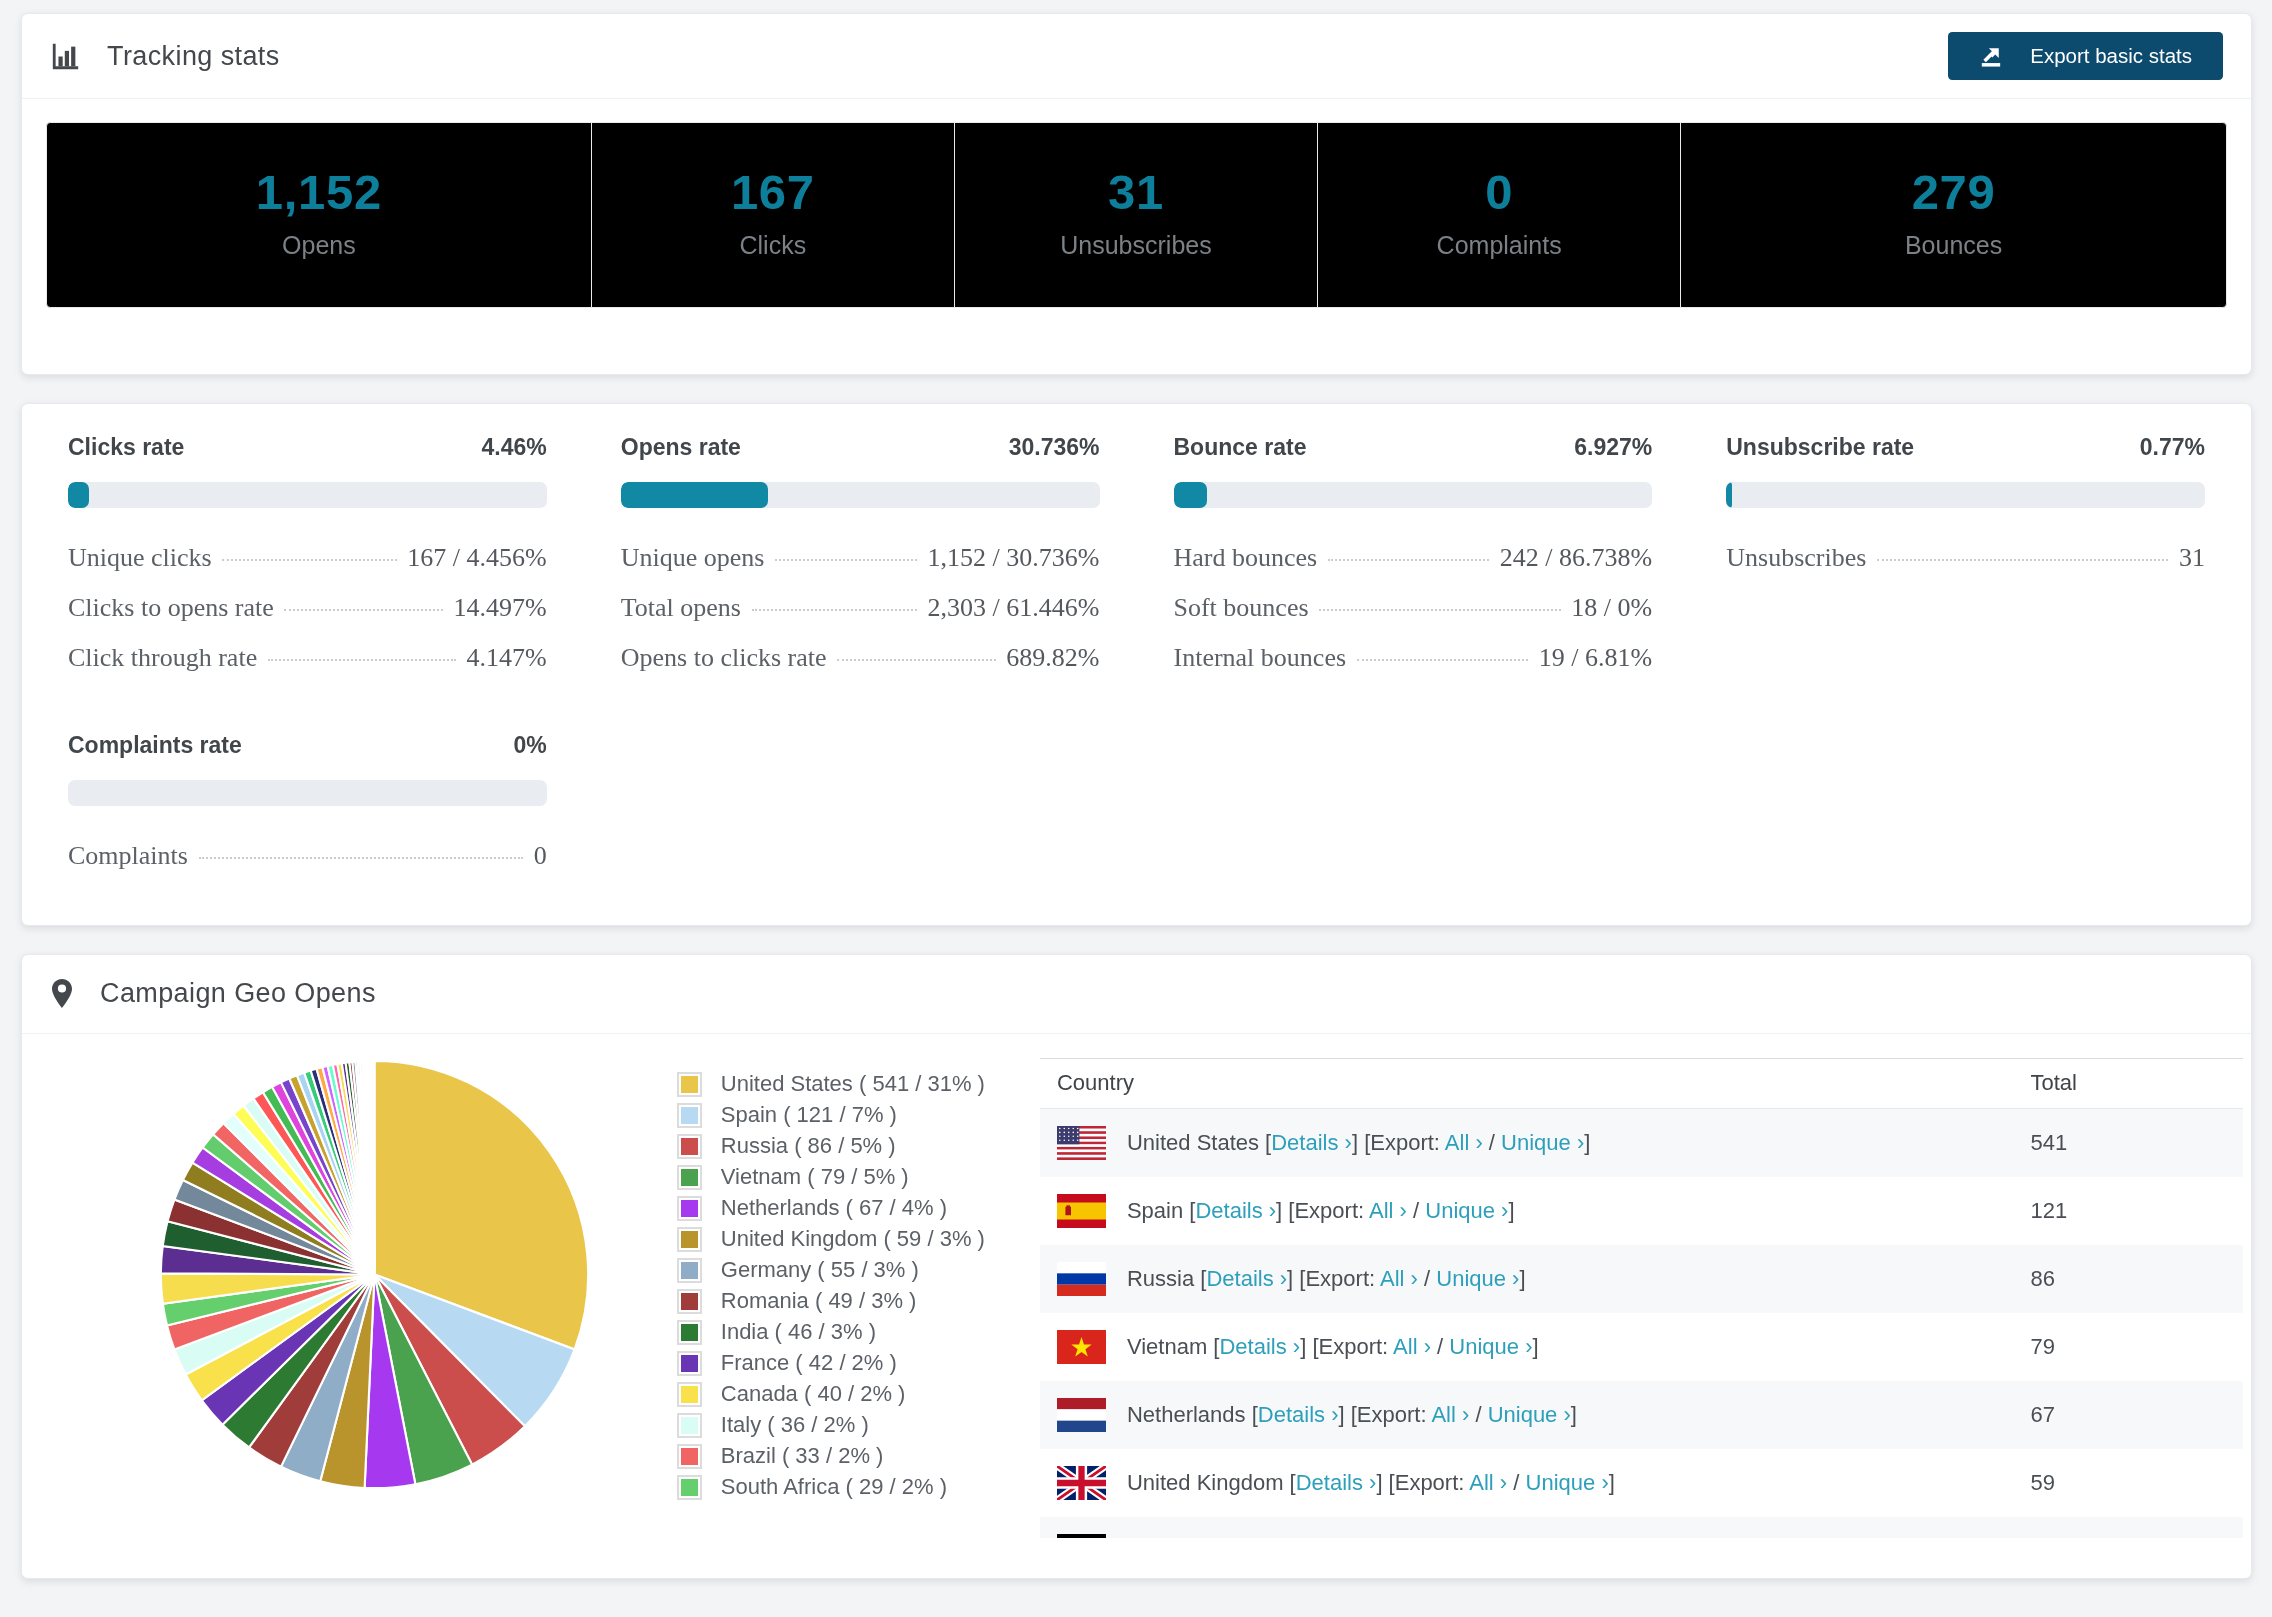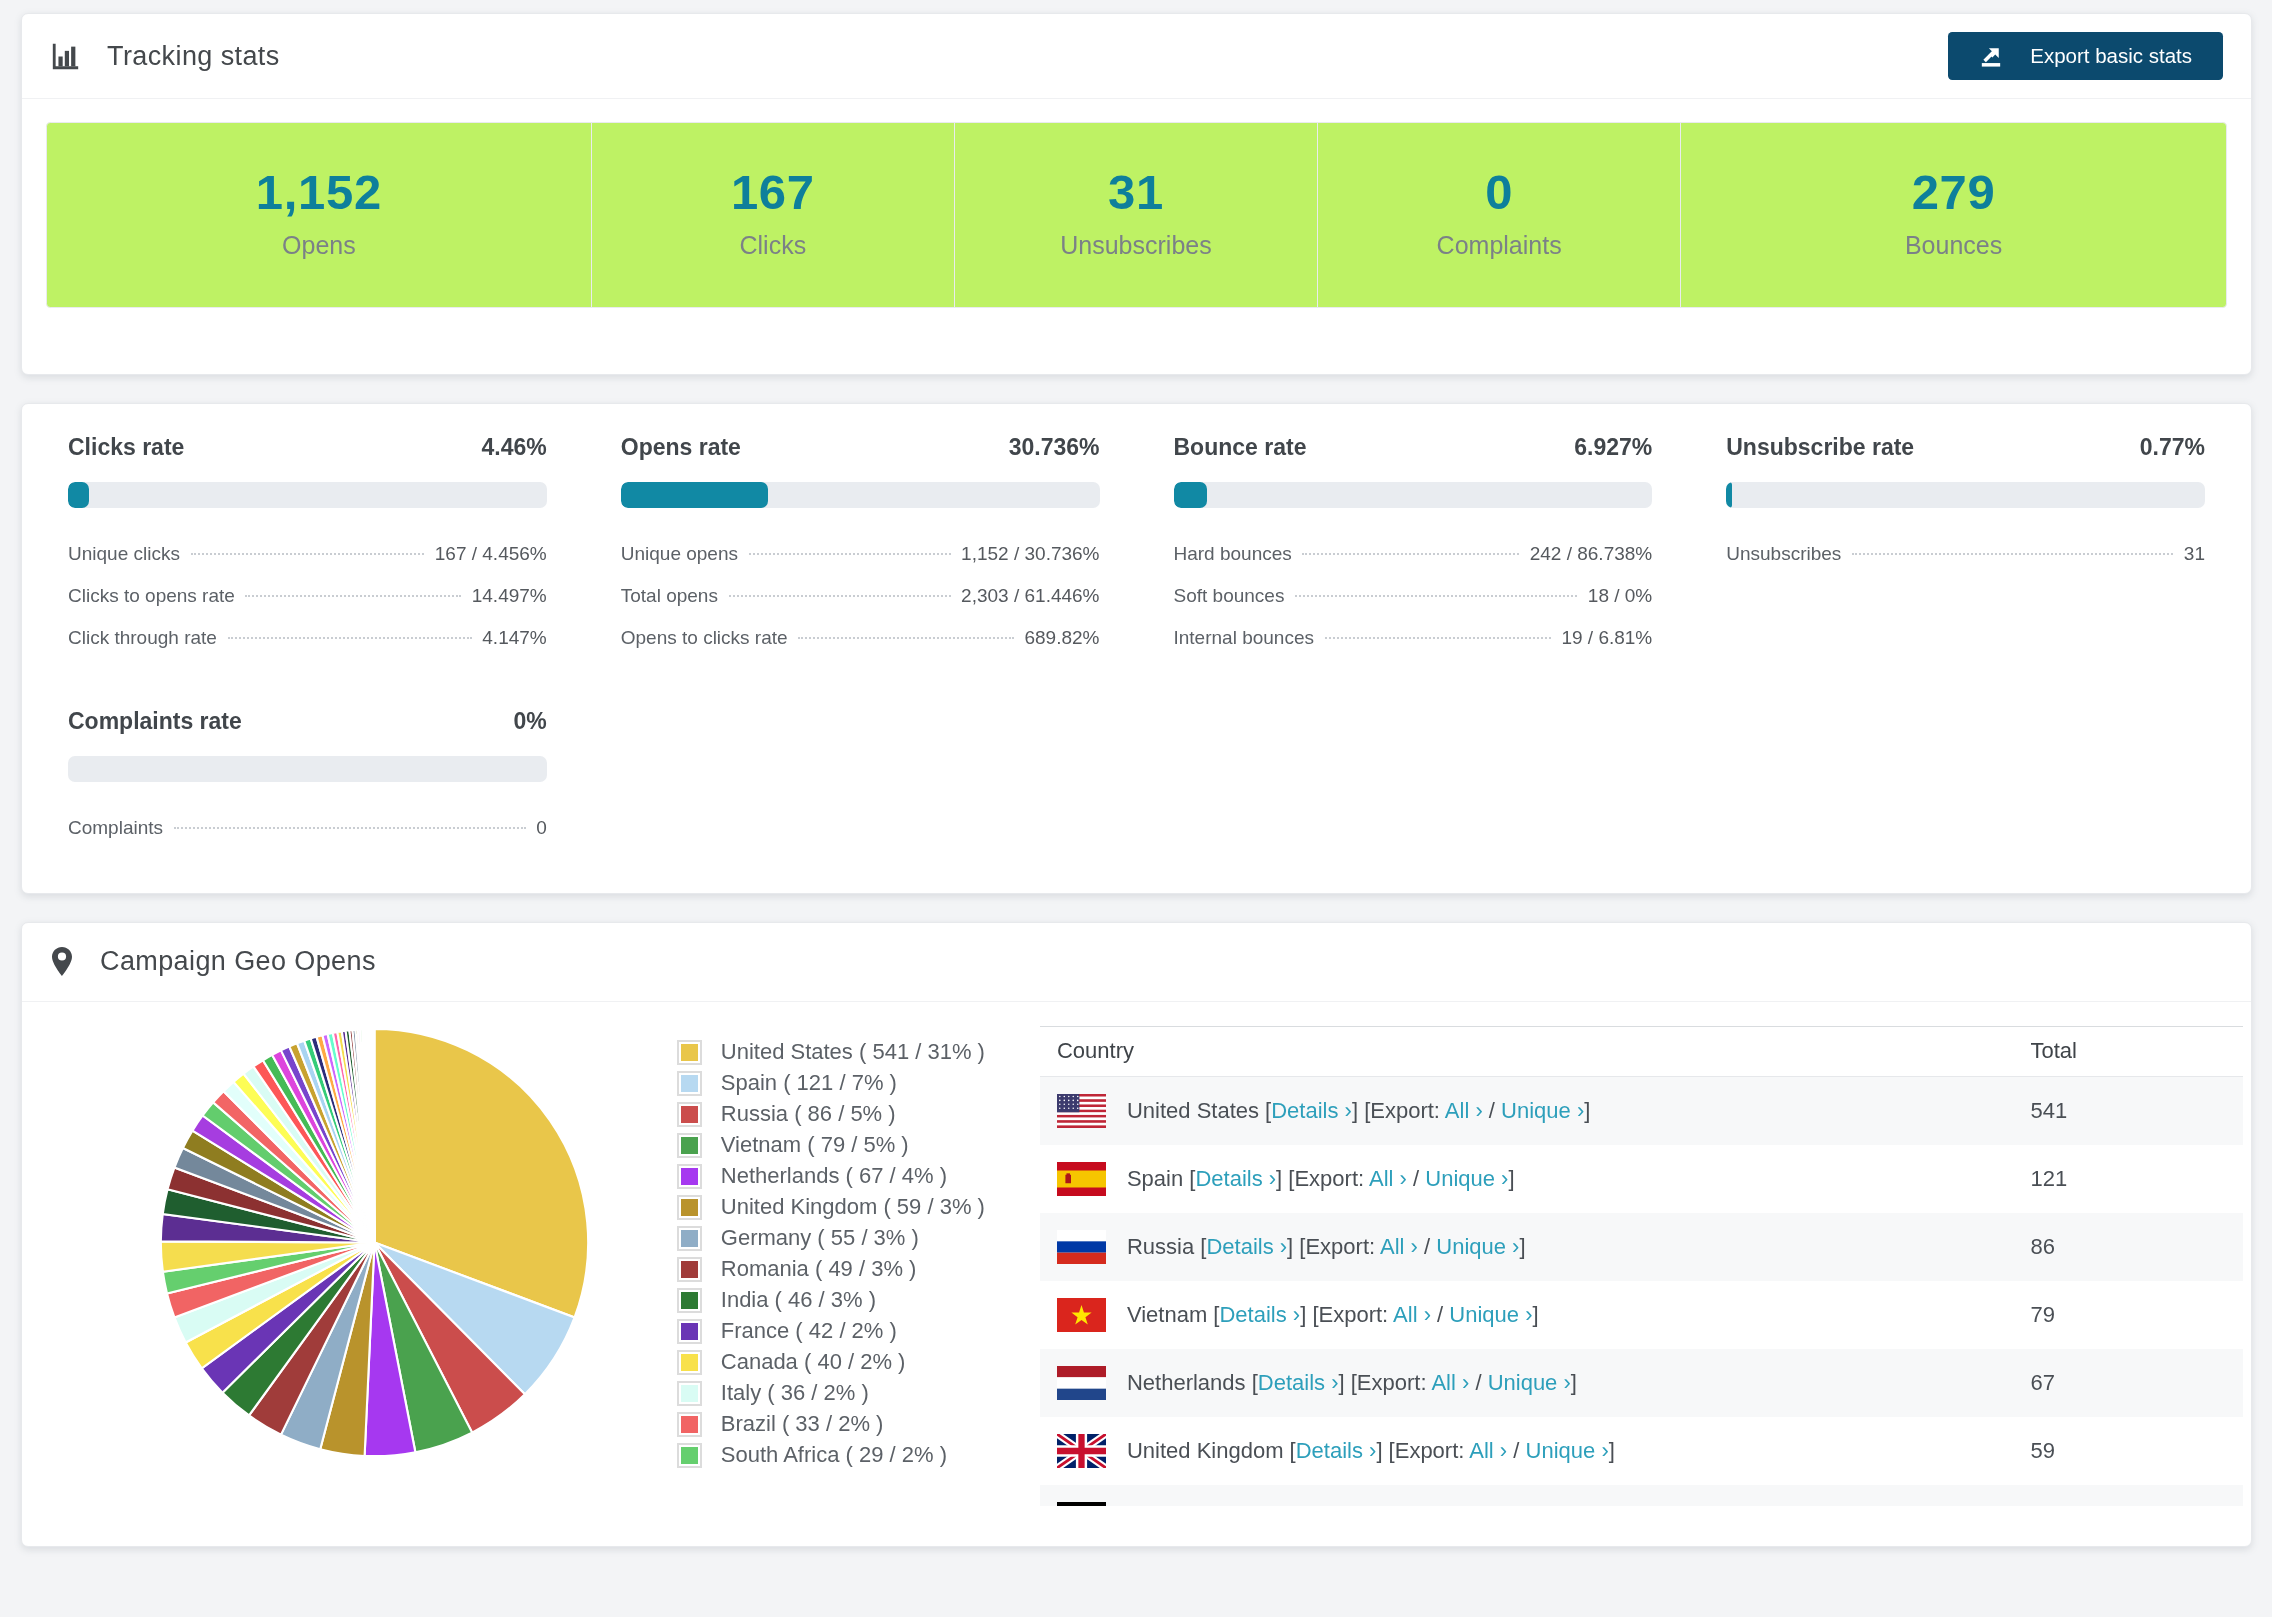--- a/index.html
+++ b/index.html
@@ -48,21 +48,21 @@
     font-size: 20.5px;
     padding: 12px 31px;
     cursor: pointer;
   }
   
   .card-body-summary { padding: 22.6px 24px 66px 24px; }
   .summary {
     display: flex;
     border: 1.4px solid #e9ebee;
     border-radius: 4.2px;
-    background: #bef264;
+    background: #000000;
   }
   .sum-item {
     padding: 41px 7px 47px 7px;
     text-align: center;
     border-right: 1.4px solid #e9ebee;
   }
   .sum-item:last-child { border-right: none; }
   .sum-item.wide   { flex: 0 0 25%; }
   .sum-item.narrow { flex: 0 0 16.6667%; }
   .sum-value { font-size: 49px; font-weight: 700; color: #0e7f9b; letter-spacing: 0.7px; }
@@ -79,21 +79,21 @@
   .rate-title, .rate-value { font-size: 23px; font-weight: 700; color: #41464b; }
   .bar {
     margin-top: 21px;
     height: 25.4px;
     background: #e9ecf0;
     border-radius: 7px;
     overflow: hidden;
   }
   .bar-fill { height: 100%; background: #1189a4; border-radius: 7px; }
   .drows { margin-top: 25.4px; }
-  .drow { display: flex; align-items: baseline; padding: 10px 0; font-size: 19px; }
+  .drow { display: flex; align-items: baseline; padding: 10px 0; font-size: 26px; font-family: Liberation Serif, serif; }
   .dlabel { color: #5c6167; white-space: nowrap; }
   .leader { flex: 1; border-bottom: 2.1px dotted #c9cdd2; margin: 0 10.6px; transform: translateY(-5px); }
   .dval { color: #55595e; white-space: nowrap; }
   
   .geo-card { height: 625px; overflow: hidden; }
   .geo-body { display: flex; align-items: flex-start; padding: 0 8.5px 0 46px; }
   .pie-wrap { flex: none; width: 433px; margin: 24px 0 0 90px; }
   .legend { flex: none; margin: 37px 0 0 86px; }
   .legend-item { display: flex; align-items: flex-end; margin-bottom: 5px; }
   .swatch {

